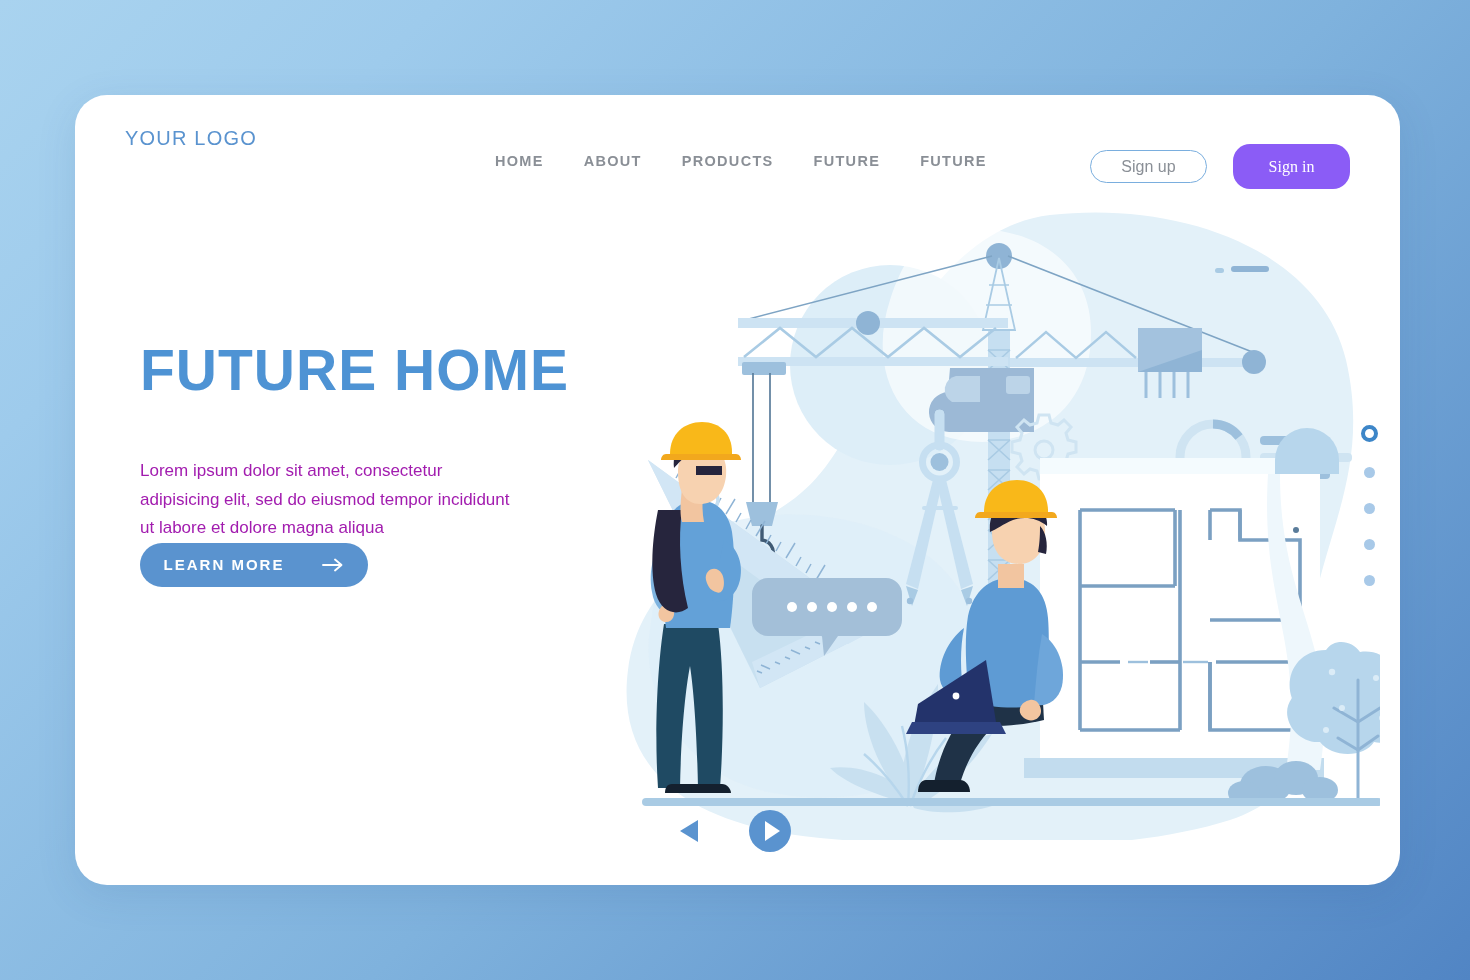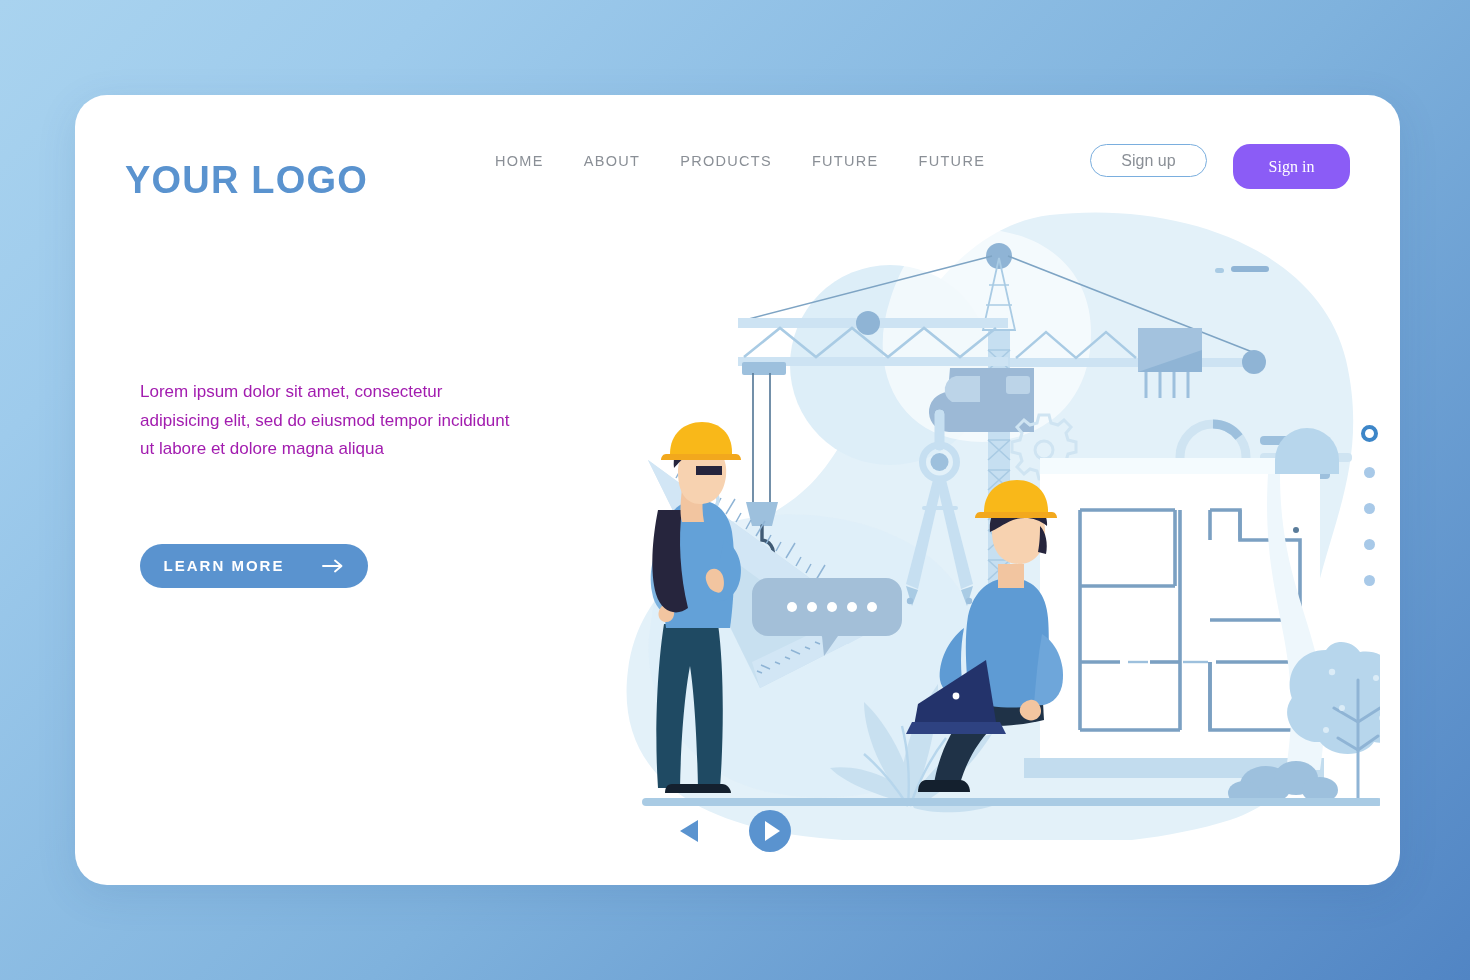--- a/index.html
+++ b/index.html
@@ -32,48 +32,48 @@
     position: absolute;
     left: 0; top: 0;
     width: 100%;
     height: 145px;
     display: flex;
     align-items: center;
   }
   .logo {
     position: absolute;
     left: 50px;
-    top: 64px;
-    font-size: 38px;
-    font-weight: bold;
+    top: 32px;
+    font-size: 20px;
+    font-weight: normal;
     letter-spacing: 1.2px;
     color: #5a93cf;
   }
   .nav {
     position: absolute;
     left: 420px;
     top: 58px;
     display: flex;
     align-items: center;
     gap: 40px;
   }
   .nav a {
     font-size: 14.5px;
     letter-spacing: 1.3px;
     color: #8a8f96;
     text-decoration: none;
-    font-weight: 400;
+    font-weight: 700;
     white-space: nowrap;
   }
   .auth {
     position: absolute;
     right: 50px;
     top: 49px;
     display: flex;
-    align-items: flex-start;
+    align-items: center;
     gap: 26px;
   }
   .btn-signup {
     width: 117px;
     height: 33px;
     border-radius: 17px;
     border: 1.3px solid #7aaede;
     background: #ffffff;
     color: #8a8f96;
     font-size: 16px;
@@ -117,21 +117,20 @@
     white-space: nowrap;
   }
   .subcopy {
     margin-top: 58px;
     font-size: 17px;
     line-height: 1.68;
     color: #a21caf;
     width: 380px;
   }
   .cta {
-    margin-top: 80px;
     width: 228px;
     height: 44px;
     border-radius: 22px;
     background: #5a93cf;
     border: none;
     color: #ffffff;
     font-size: 15px;
     font-weight: bold;
     letter-spacing: 2px;
     display: flex;
@@ -207,20 +206,21 @@
       <a href="#">FUTURE</a>
     </nav>
 
     <div class="auth">
       <button class="btn-signup">Sign up</button>
       <button class="btn-signin">Sign in</button>
     </div>
   </div>
 
   <div class="hero-copy">
+    <div class="headline-2">FUTURE HOME</div>
     <p class="subcopy">Lorem ipsum dolor sit amet, consectetur adipisicing elit, sed do eiusmod tempor incididunt ut labore et dolore magna aliqua</p>
     <button class="cta">
       <span>LEARN MORE</span>
       <span>
         <svg width="22" height="14" viewBox="0 0 22 14">
           <path d="M1 7 H19 M13 1.5 L19.5 7 L13 12.5" fill="none" stroke="#ffffff" stroke-width="1.9" stroke-linecap="round" stroke-linejoin="round"></path>
         </svg>
       </span>
     </button>
   </div>

